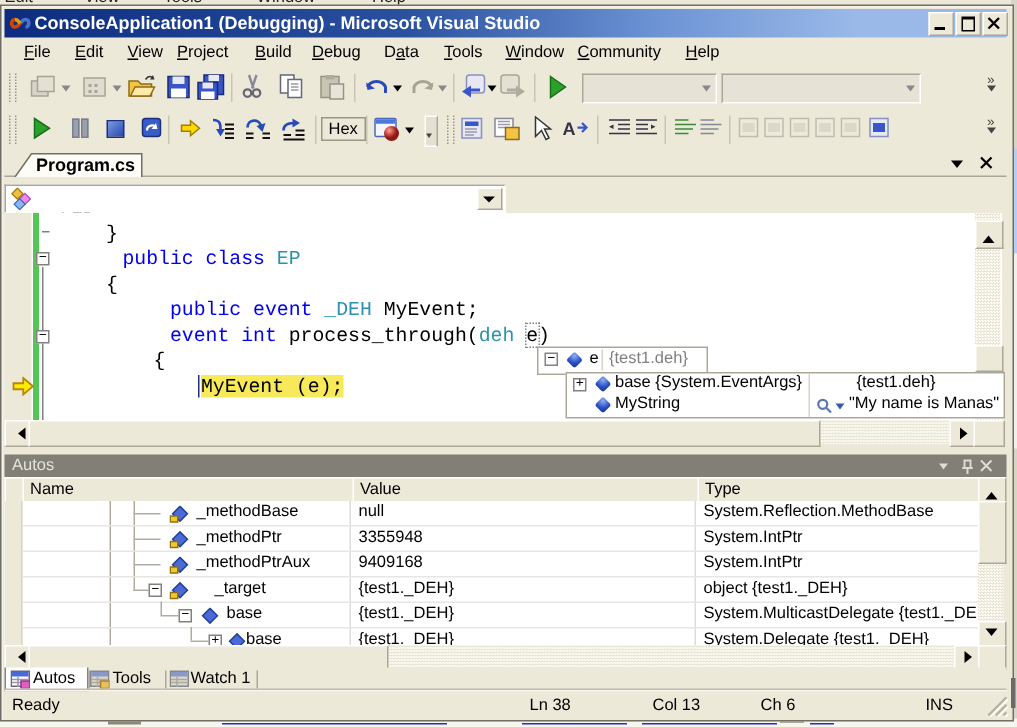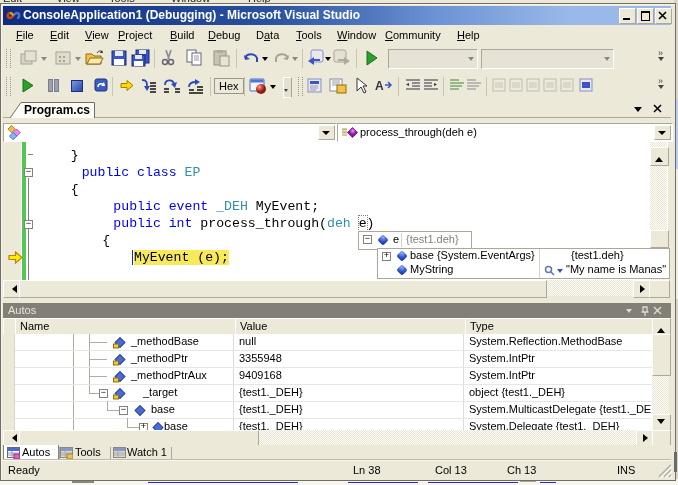--- a/index.html
+++ b/index.html
@@ -294,40 +294,20 @@
     <svg class="abs" style="left:3px;top:1px;" width="14" height="15">
           <rect x="2" y="1.5" width="5.2" height="5.2" transform="rotate(45 4.6 4.1)" fill="#eec040" stroke="#a07808" stroke-width="0.8"></rect>
           <rect x="7" y="5" width="5.2" height="5.2" transform="rotate(45 9.6 7.6)" fill="#ee88ee" stroke="#b048b0" stroke-width="0.8"></rect>
           <rect x="3.5" y="8.5" width="5.2" height="5.2" transform="rotate(45 6.1 11.1)" fill="#88b8f0" stroke="#3868c0" stroke-width="0.8"></rect>
         </svg>
     <span class="abs" style="left:17px;top:16px;text-align:center;">test1.EP</span>
     <div class="abs raised" style="right:1px;top:1px;width:15px;height:13px;">
           <div class="abs" style="left:3px;top:5px;border:4px solid transparent;border-top:4px solid #000;width:0;height:0;"></div>
         </div>
   </div>
-  <div class="abs sunken" style="left:334px;top:2px;width:334px;height:17px;background:#fff;">
-    <svg class="abs" style="left:3px;top:3px;" width="8" height="10">
-          <path d="M1 2 h5 M1 5 h5 M1 8 h5" stroke="#b89820" stroke-width="1.2"></path>
-          <path d="M1 3 h5 M1 6 h5" stroke="#888" stroke-width="0.6"></path>
-        </svg>
-    <svg class="abs" style="left:8px;top:2px;" width="13" height="13">
-          <defs>
-            <radialGradient id="pg" cx="0.35" cy="0.3">
-              <stop offset="0" stop-color="#ee9aee"></stop>
-              <stop offset="0.6" stop-color="#c040d0"></stop>
-              <stop offset="1" stop-color="#8818a8"></stop>
-            </radialGradient>
-          </defs>
-          <rect x="3" y="3" width="7" height="7" transform="rotate(45 6.5 6.5)" fill="url(#pg)" stroke="#70087a" stroke-width="0.8"></rect>
-        </svg>
-    <span class="abs" style="left:22px;top:2px;">process_through(deh e)</span>
-    <div class="abs raised" style="right:1px;top:1px;width:15px;height:13px;">
-          <div class="abs" style="left:3px;top:5px;border:4px solid transparent;border-top:4px solid #000;width:0;height:0;"></div>
-        </div>
-  </div>
 </div>
 
 <div class="abs" style="left:3px;top:142px;width:665px;height:154px;background:#fff;" id="editor">
 
   <div class="abs" style="left:0;top:0;width:18px;height:154px;background:#ece9d8;"></div>
 
   <div class="abs" style="left:19px;top:0;width:4px;height:154px;background:#53c653;"></div>
 
   <div class="abs" style="left:25px;top:12px;width:5px;height:1px;background:#808080;"></div>
   <div class="abs" style="left:25px;top:36px;width:1px;height:118px;background:#808080;"></div>
@@ -336,21 +316,21 @@
   <div class="abs box9" style="left:21px;top:78px;">−</div>
 
   <svg class="abs" style="left:5px;top:109px;" width="15" height="13">
         <path d="M1 4.5 h6.5 v-3.5 l6.5 5.5 -6.5 5.5 v-3.5 h-6.5 z" fill="#ffec00" stroke="#b8860b" stroke-width="1.2"></path>
       </svg>
 
   <div class="abs mono cl" style="top:6px;">    }</div>
   <div class="abs mono cl" style="top:23px;">    <span class="kw">public class</span> <span class="ty">EP</span></div>
   <div class="abs mono cl" style="top:40px;">    {</div>
   <div class="abs mono cl" style="top:57px;">        <span class="kw">public event</span> <span class="ty">_DEH</span> MyEvent;</div>
-  <div class="abs mono cl" style="top:74px;">        <span class="kw">public int</span> process_through(<span class="ty">deh</span> <span id="anchor-e">e</span>)</div>
+  <div class="abs mono cl" style="top:74px;">        <span class="kw">event int</span> process_through(<span class="ty">deh</span> <span id="anchor-e">e</span>)</div>
   <div class="abs mono cl" style="top:91px;">        {</div>
   <div class="abs mono cl" style="top:108px;">            <span id="hl">MyEvent (e);</span></div>
 </div>
 <style>
 #editor .cl{left:36px;height:17px;line-height:16px;}
 #hl{background:#f7e959;position:relative;}
 #hl::before{content:"";position:absolute;left:-2px;top:0px;width:1px;height:15px;background:#203080;}
 #anchor-e{outline:1px dotted #808080;}
 </style>
 
@@ -533,21 +513,21 @@
 </div>
 
 <div class="abs" style="left:3px;top:459px;width:668px;height:1px;background:#c0bcac;"></div>
 <div class="abs" style="left:3px;top:460px;width:668px;height:1px;background:#f8f6ee;"></div>
 <div class="abs" style="left:674px;top:452px;width:3px;height:20px;background:#6a6a66;"></div>
 
 <div class="abs" style="left:3px;top:461px;width:668px;height:18px;background:#ece9d8;">
   <span class="abs" style="left:5px;top:3px;text-align:center;">Ready</span>
   <span class="abs" style="left:350px;top:3px;">Ln 38</span>
   <span class="abs" style="left:432px;top:3px;">Col 13</span>
-  <span class="abs" style="left:504px;top:3px;">Ch 13</span>
+  <span class="abs" style="left:504px;top:3px;">Ch 6</span>
   <span class="abs" style="left:614px;top:3px;">INS</span>
   <svg class="abs" style="left:654px;top:2px;" width="16" height="15">
     <path d="M14 2 L2 14 M14 7 L7 14 M14 12 L12 14" stroke="#b8b4a4" stroke-width="1.8"></path>
     <path d="M15 3 L3 15 M15 8 L8 15 M15 13 L13 15" stroke="#fdfdf6" stroke-width="1.2"></path>
   </svg>
 </div>
 
 </div>
 
 </body></html>

